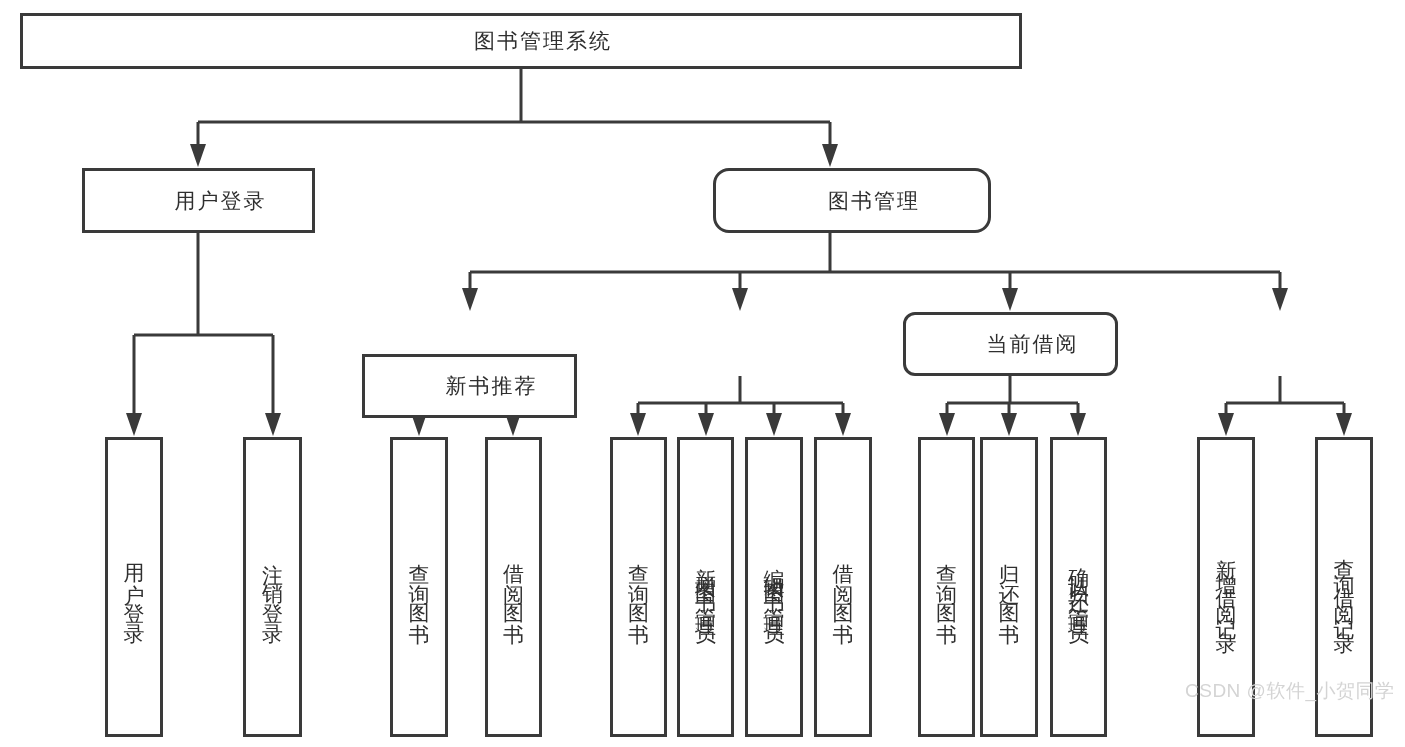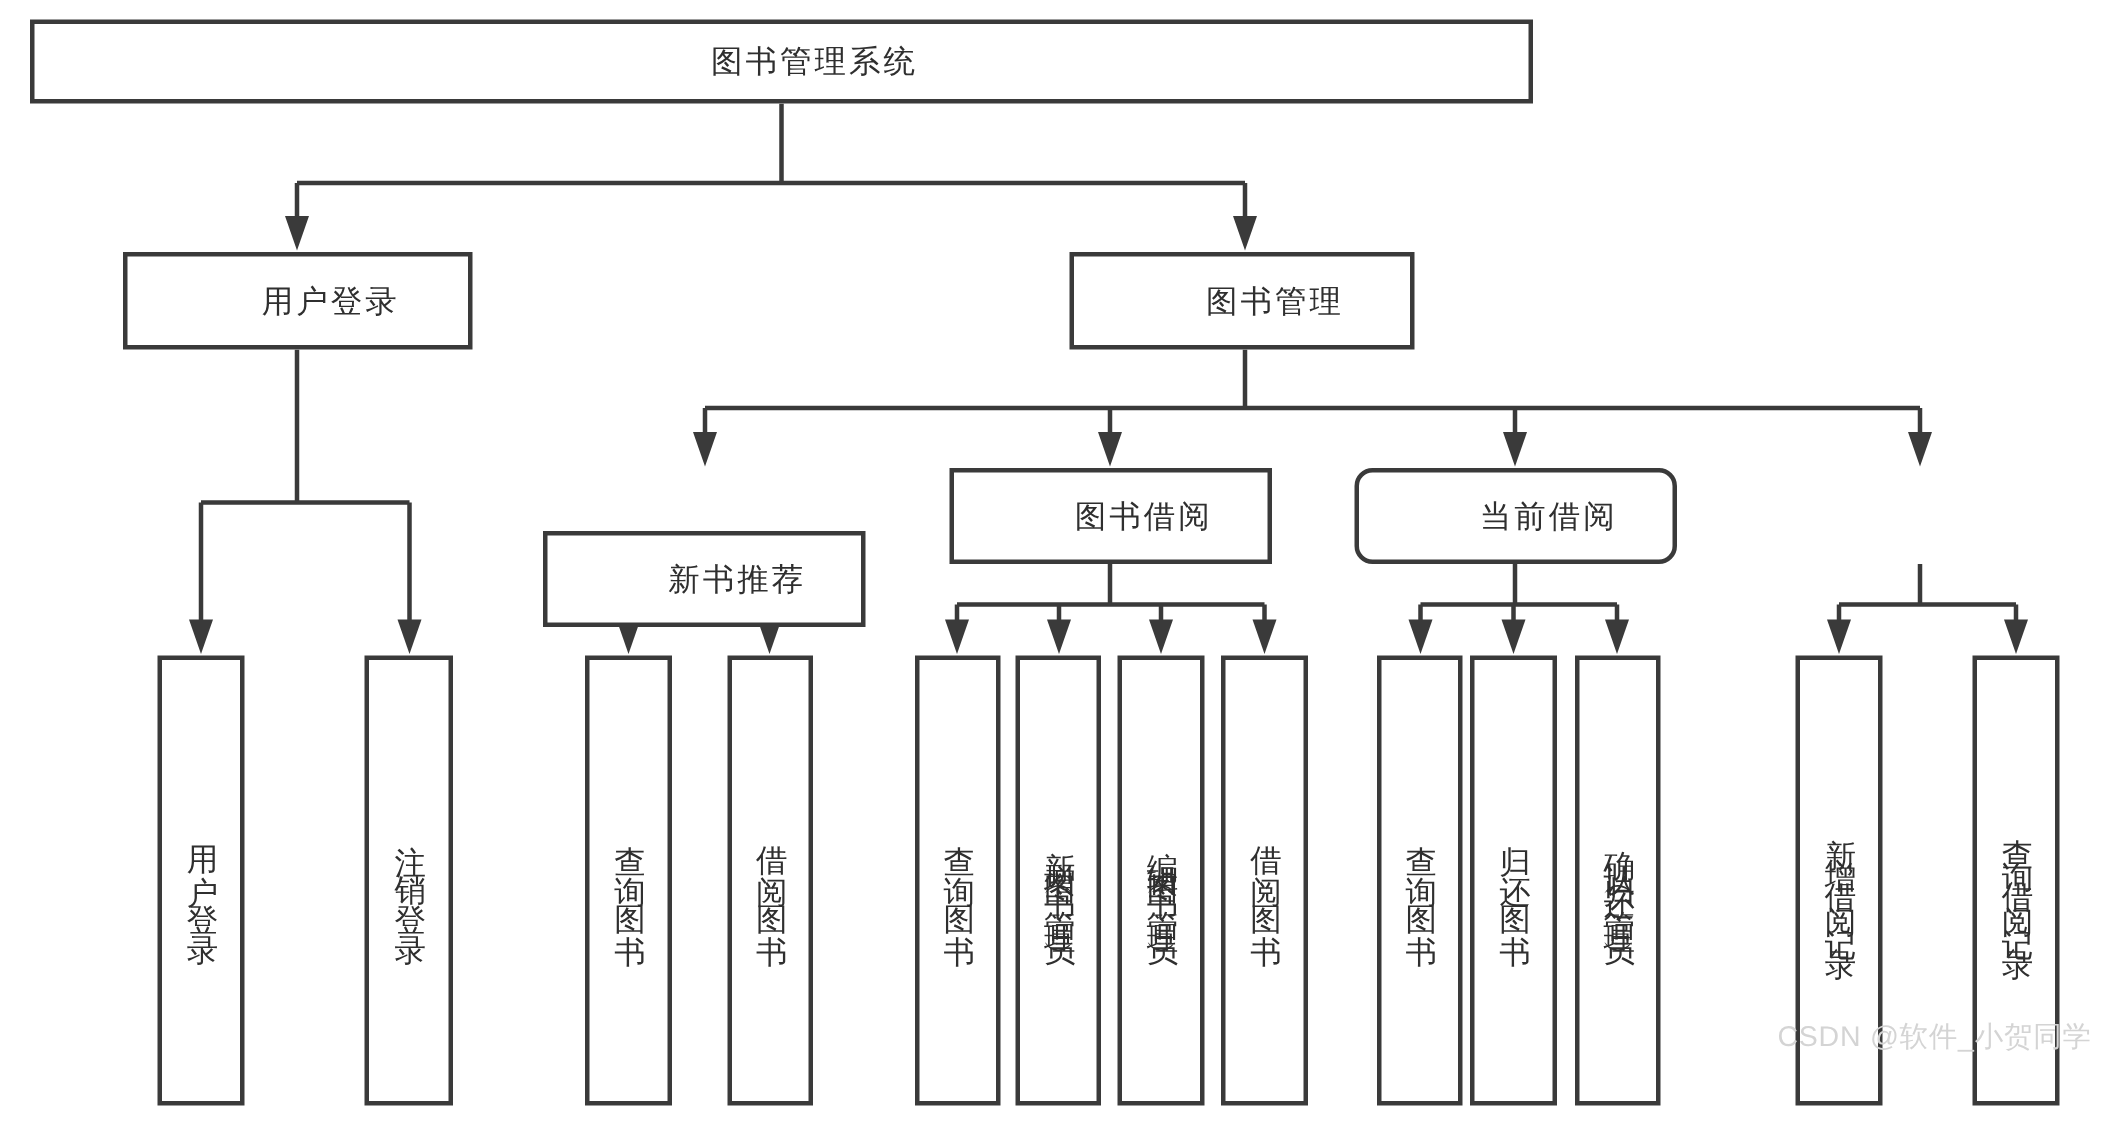--- a/index.html
+++ b/index.html
@@ -105,24 +105,23 @@
     <g>
       <path d="M1280 376 V403 M1226 403 H1344 M1226 403 V415 M1344 403 V415"></path>
       <polygon points="1218,413 1234,413 1226,436"></polygon>
       <polygon points="1336,413 1352,413 1344,436"></polygon>
     </g>
   </svg>
 
   <div class="hbox" style="left:20px;top:13px;width:1002px;height:56px;">图书管理系统</div>
 
   <div class="hbox" style="left:82px;top:168px;width:233px;height:65px;">用户登录</div>
-  <div class="hbox" style="left:713px;top:168px;width:230px;height:65px;">图书管理</div>
+  <div class="hbox" style="left:713px;top:168px;width:278px;height:65px;border-radius:16px;">图书管理</div>
 
   <div class="hbox" style="left:362px;top:312px;width:215px;height:64px;margin-top:42px;">新书推荐</div>
-  <div class="hbox" style="left:633px;top:312px;width:215px;height:64px;">图书借阅</div>
   <div class="hbox" style="left:903px;top:312px;width:215px;height:64px;border-radius:12px;">当前借阅</div>
 
   <div class="vbox sp-lg" style="left:105px;width:58px;">用户登录</div>
   <div class="vbox sp-lg" style="left:243px;width:59px;">注销登录</div>
 
   <div class="vbox sp-lg" style="left:390px;width:58px;">查询图书</div>
   <div class="vbox sp-lg" style="left:485px;width:57px;">借阅图书</div>
 
   <div class="vbox sp-lg" style="left:610px;width:57px;">查询图书</div>
   <div class="vbox sp-sm" style="left:677px;width:57px;">新增图书（管理员）</div>

